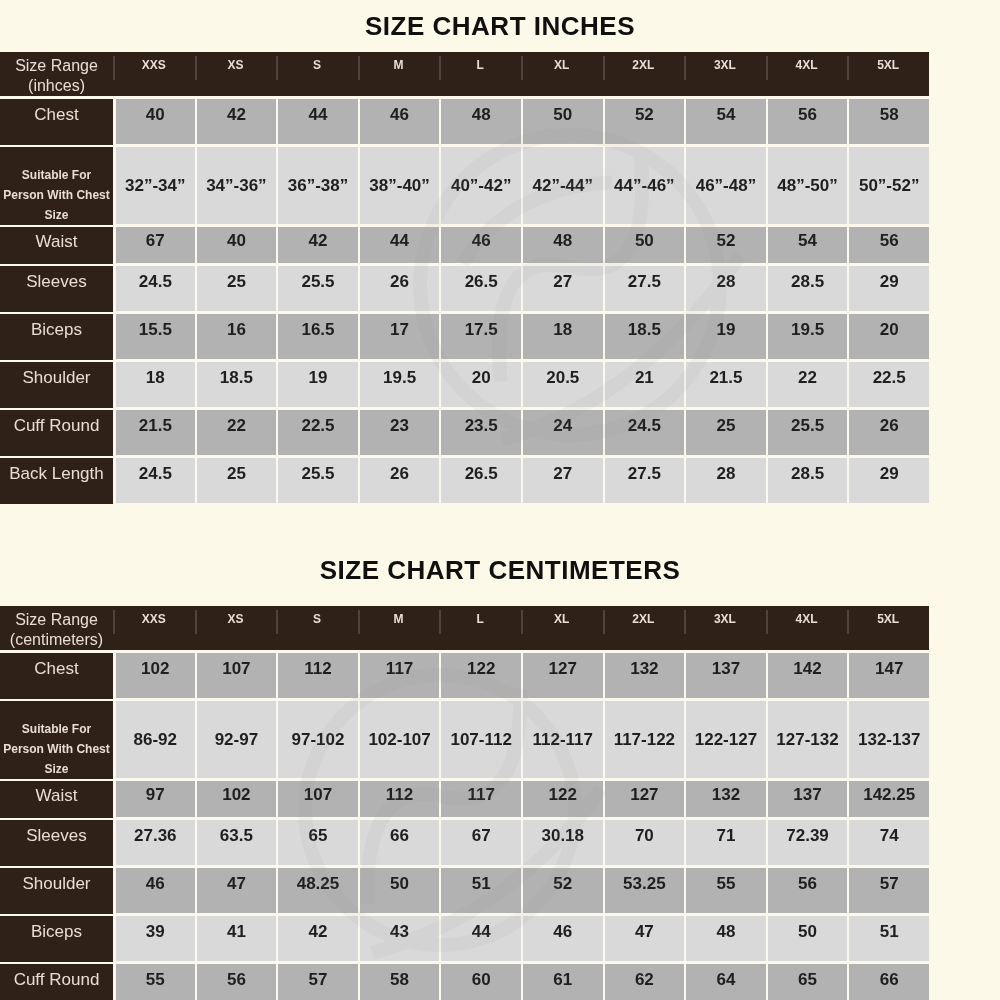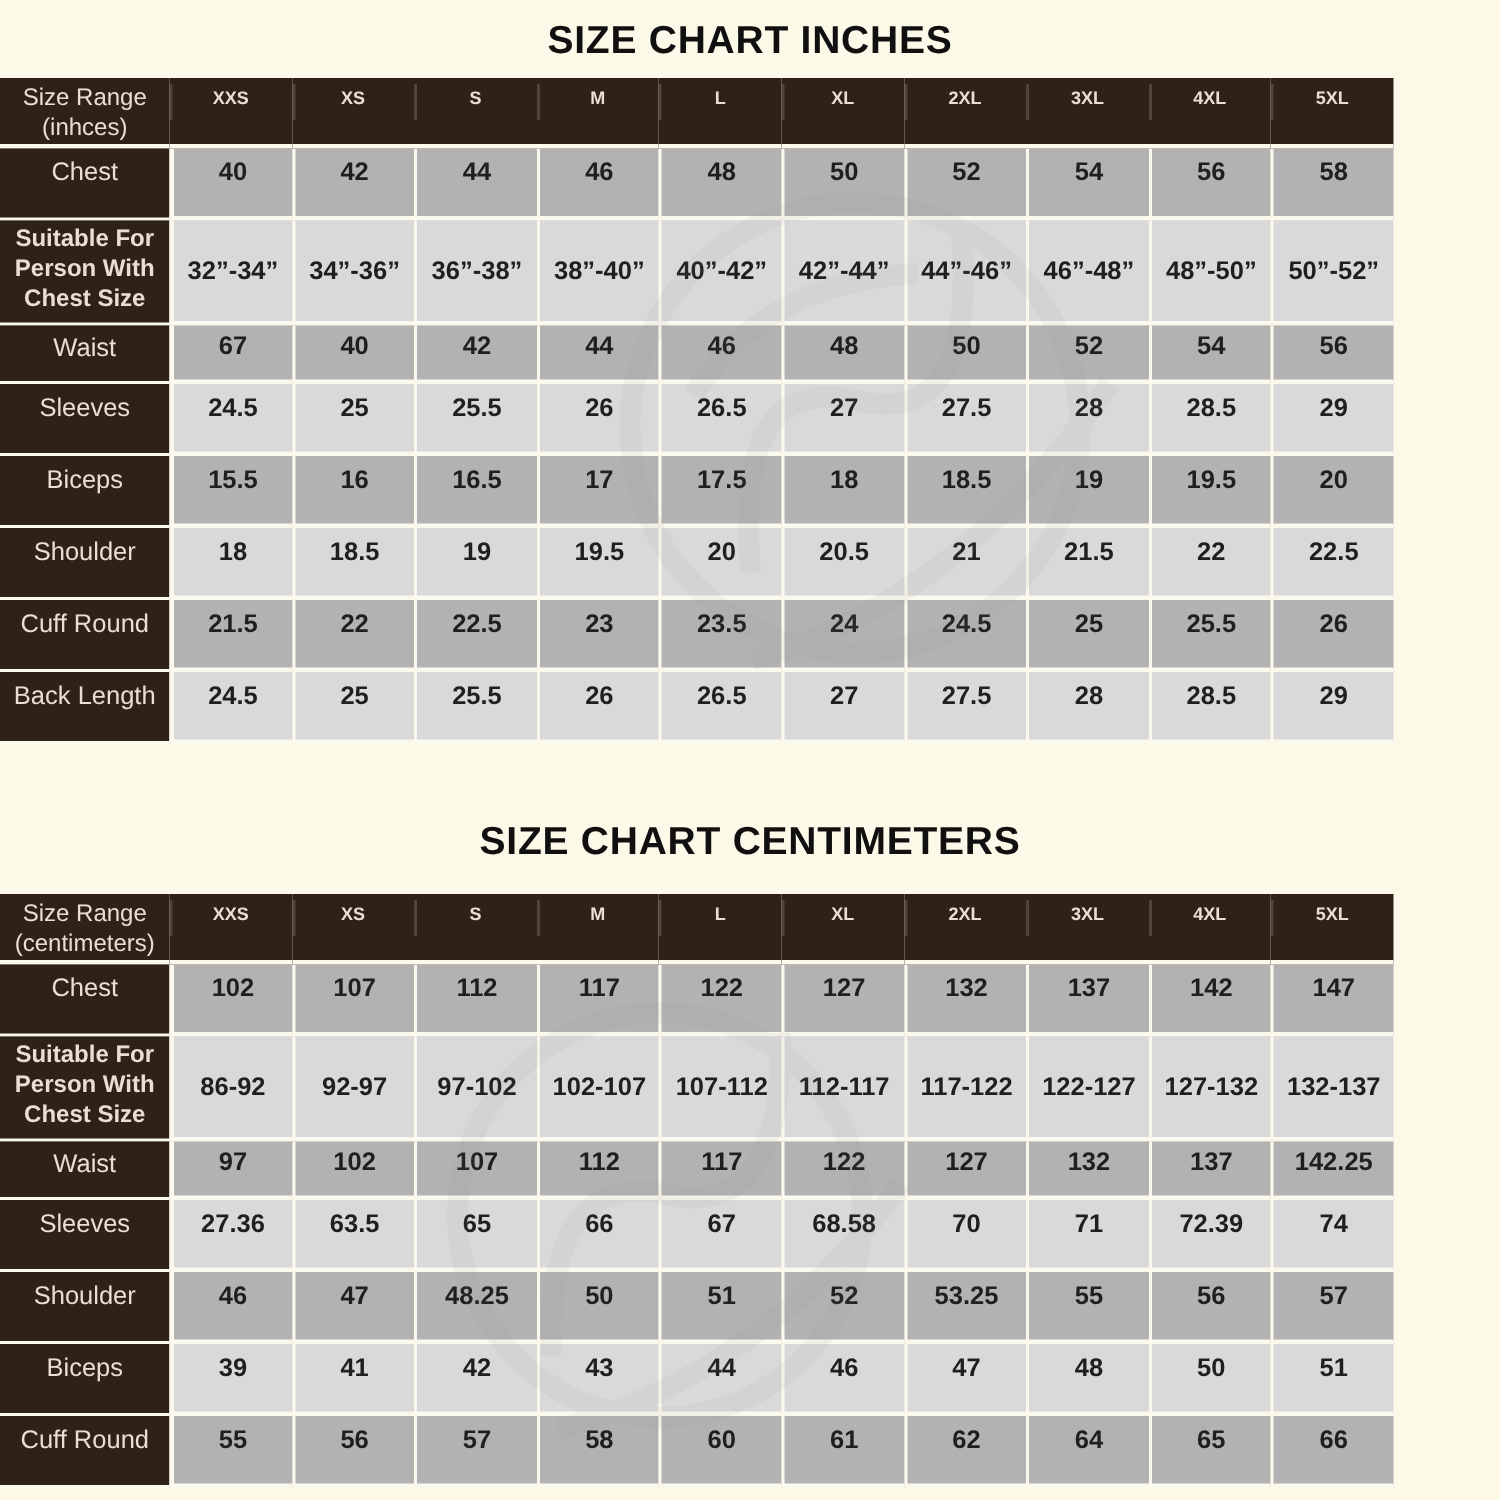--- a/index.html
+++ b/index.html
@@ -29,21 +29,21 @@
   th.colhead{background:var(--hdr-bg);color:var(--hdr-text);font-weight:bold;
     font-size:12px;padding-top:6px;border-bottom:3px solid var(--sep);position:relative;text-align:center;}
   th.colhead::before{content:"";position:absolute;left:0;top:4px;width:2px;height:24px;
     background:rgba(255,255,255,0.16);}
   
   tr.r-std{height:48px;}
   tr.r-waist{height:39px;}
   tr.r-suit{height:70px;}
   td.row-label{background:var(--hdr-bg);color:var(--hdr-text);font-size:17px;
     padding-top:5px;border-bottom:2px solid var(--sep);line-height:21px;}
-  tr.r-suit td.row-label{font-weight:bold;font-size:16px;line-height:20px;padding-top:3px;}
+  tr.r-suit td.row-label{font-weight:bold;font-size:12px;line-height:20px;padding-top:18px;}
   td.cell{font-weight:bold;color:var(--val-text);font-size:17px;padding-top:6px;
     border-bottom:3px solid var(--sep);border-left:2px solid var(--sep);}
   td.cell.first{border-left:3px solid var(--sep);}
   tr.r-suit td.cell{vertical-align:middle;padding-top:0;}
   tr.r-waist td.cell,tr.r-waist td.row-label{padding-top:4px;text-align:center;}
   tr.shade-dark td.cell{background:var(--row-dark);}
   tr.shade-light td.cell{background:var(--row-light);}
   
   .watermark{position:absolute;pointer-events:none;opacity:.07;}
 </style>
@@ -260,21 +260,21 @@
           <td class="cell">137</td>
           <td class="cell">142.25</td>
         </tr>
         <tr class="r-std shade-light">
           <td class="row-label">Sleeves</td>
           <td class="cell first">27.36</td>
           <td class="cell">63.5</td>
           <td class="cell">65</td>
           <td class="cell">66</td>
           <td class="cell">67</td>
-          <td class="cell">68.58</td>
+          <td class="cell">30.18</td>
           <td class="cell">70</td>
           <td class="cell">71</td>
           <td class="cell">72.39</td>
           <td class="cell">74</td>
         </tr>
         <tr class="r-std shade-dark">
           <td class="row-label">Shoulder</td>
           <td class="cell first">46</td>
           <td class="cell">47</td>
           <td class="cell">48.25</td>

